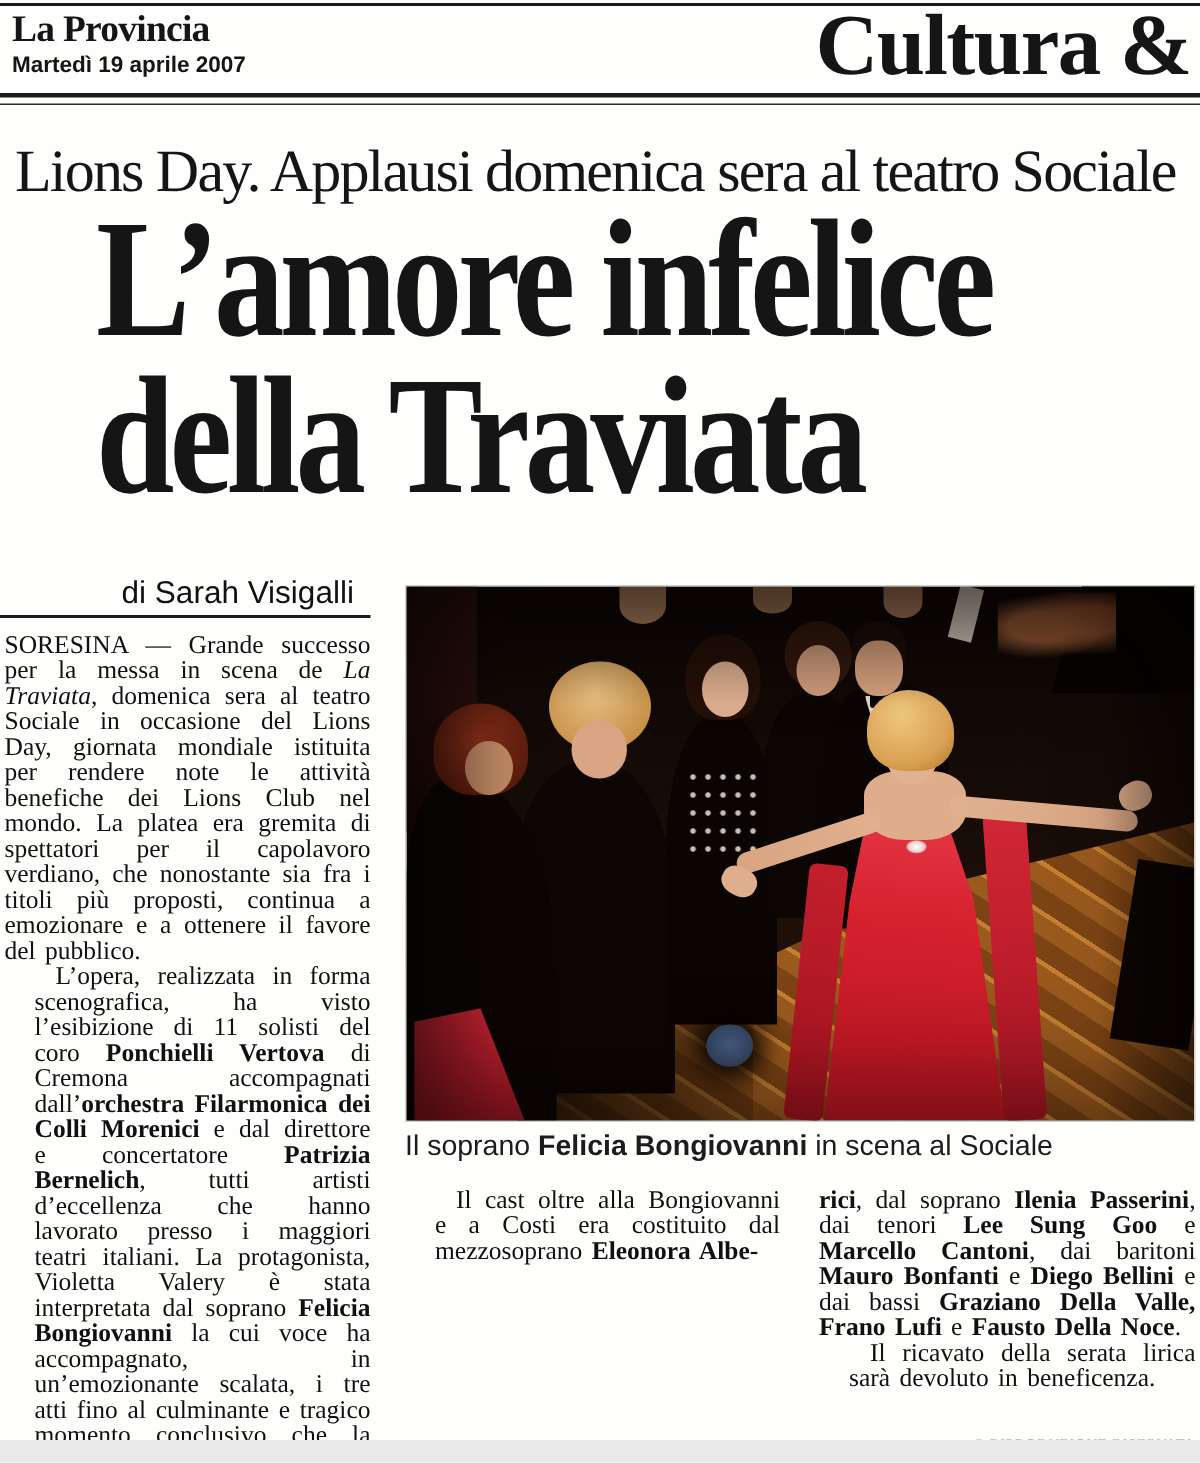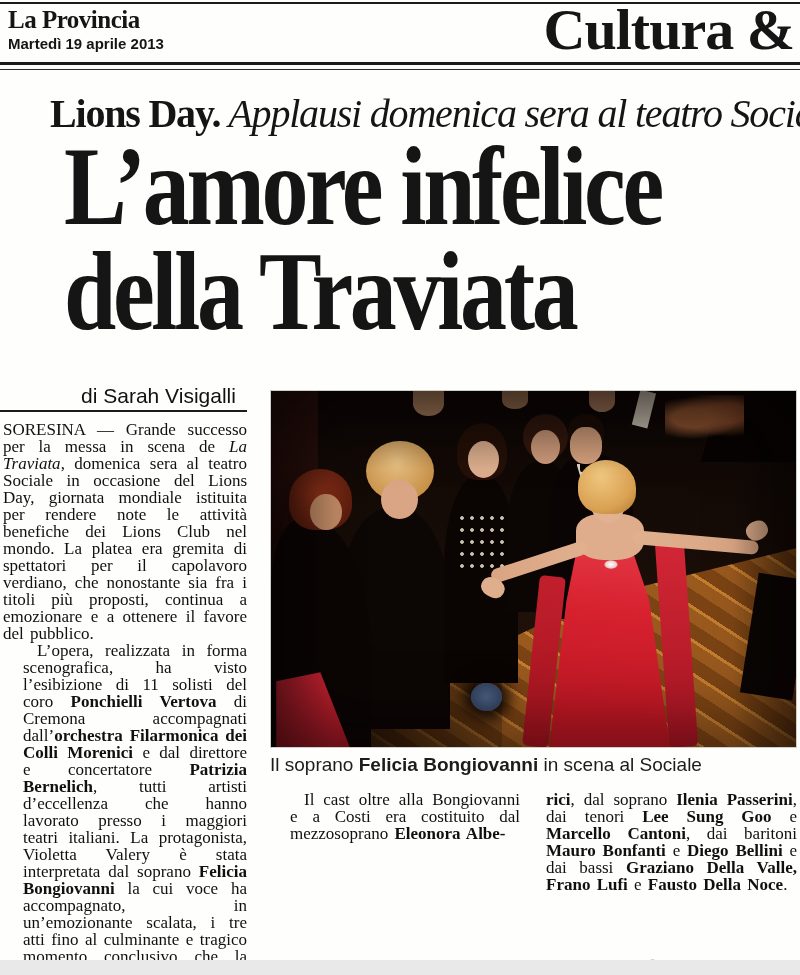--- a/index.html
+++ b/index.html
@@ -9,22 +9,22 @@
   .topline{position:absolute;top:2px;left:0;width:100%;height:2px;background:#1b1b1b;}
   .mast-title{position:absolute;top:6px;left:8px;font-weight:bold;font-size:25px;letter-spacing:-0.5px;}
   .mast-date{position:absolute;top:35px;left:8px;font-family:"Liberation Sans",sans-serif;
              font-weight:bold;font-size:15px;}
   .section{position:absolute;top:-4px;right:6px;font-weight:bold;font-size:58px;letter-spacing:-1px;}
   .rule-thick{position:absolute;top:62px;left:0;width:100%;height:3px;background:#1b1b1b;}
   .rule-thin{position:absolute;top:69px;left:0;width:100%;height:1px;background:#2a2a2a;}
   
   .kicker{position:absolute;top:90px;left:10px;width:788px;font-size:40px;letter-spacing:-1.2px;
           white-space:nowrap;}
-  .k-label{font-weight:bold;margin-left:40px;}
-  .k-sub{font-style:italic;margin-top:41px;}
+  .k-label{font-weight:normal;}
+  .k-sub{margin-top:41px;}
   
   .headline{position:absolute;top:134px;left:0;width:800px;margin:0;text-align:left;
             font-weight:bold;font-size:112px;line-height:0.94;letter-spacing:-4px;}
   .hl{display:block;transform:scaleX(0.84);transform-origin:50% 50%;}
   
   .byline{position:absolute;top:384px;left:0;width:247px;text-align:center;
           font-family:"Liberation Sans",sans-serif;font-size:21px;color:#111;padding-left:35px;}
   .byline-rule{position:absolute;top:410px;left:0;width:247px;height:2px;background:#1b1b1b;}
   
   .col{position:absolute;font-size:17px;line-height:17px;text-align:justify;color:#101010;
@@ -120,21 +120,21 @@
                  linear-gradient(90deg,rgba(5,2,1,.35),rgba(0,0,0,0) 12%,rgba(0,0,0,0) 88%,rgba(5,2,1,.4));
       box-shadow:inset 0 0 70px 18px rgba(5,2,1,.45);}
 </style>
 </head>
 <body>
 
 <div class="page">
 
   <div class="topline"></div>
   <div class="mast-title">La Provincia</div>
-  <div class="mast-date">Martedì 19 aprile 2013</div>
+  <div class="mast-date">Martedì 19 aprile 2007</div>
   <div class="section">Cultura &amp;</div>
   <div class="rule-thick"></div>
   <div class="rule-thin"></div>
 
   <div class="kicker">
     <span class="k-label">Lions Day.</span><span class="k-sub"> Applausi domenica sera al teatro Sociale</span>
   </div>
 
   <h1 class="headline">
     <span class="hl">L’amore infelice</span>
@@ -193,17 +193,18 @@
 
   <div class="col" id="col1">
       <p class="para"><span>SORESINA — Grande successo per la messa in scena de </span><span class="i">La Traviata</span><span>, domenica sera al teatro Sociale in occasione del Lions Day, giornata mondiale istituita per rendere note le attività benefiche dei Lions Club nel mondo. La platea era gremita di spettatori per il capolavoro verdiano, che nonostante sia fra i titoli più proposti, continua a emozionare e a ottenere il favore del pubblico.</span></p>
       <p class="para indent"><span>L’opera, realizzata in forma scenografica, ha visto l’esibizione di 11 solisti del coro </span><span class="b">Ponchielli Vertova</span><span> di Cremona accompagnati dall’</span><span class="b">orchestra Filarmonica dei Colli Morenici</span><span> e dal direttore e concertatore </span><span class="b">Patrizia Bernelich</span><span>, tutti artisti d’eccellenza che hanno lavorato presso i maggiori teatri italiani. La protagonista, Violetta Valery è stata interpretata dal soprano </span><span class="b">Felicia Bongiovanni</span><span> la cui voce ha accompagnato, in un’emozionante scalata, i tre atti fino al culminante e tragico momento conclusivo che la vede ormai morente nel suo letto,</span></p>
     </div>
   <div class="col" id="col2">
       <p class="para indent"><span>Il cast oltre alla Bongiovanni e a Costi era costituito dal mezzosoprano </span><span class="b">Eleonora Albe-</span></p>
     </div>
   <div class="col" id="col3">
       <p class="para"><span class="b">rici</span><span>, dal soprano </span><span class="b">Ilenia Passerini</span><span>, dai tenori </span><span class="b">Lee Sung Goo</span><span> e </span><span class="b">Marcello Cantoni</span><span>, dai baritoni </span><span class="b">Mauro Bonfanti</span><span> e </span><span class="b">Diego Bellini</span><span> e dai bassi </span><span class="b">Graziano Della Valle, Frano Lufi</span><span> e </span><span class="b">Fausto Della Noce</span><span>.</span></p>
+      <p class="para indent"><span>Il ricavato della serata lirica sarà devoluto in beneficenza.</span></p>
     </div>
 
   <div class="copyright">© RIPRODUZIONE RISERVATA</div>
 
 </div>
 
 </body></html>

